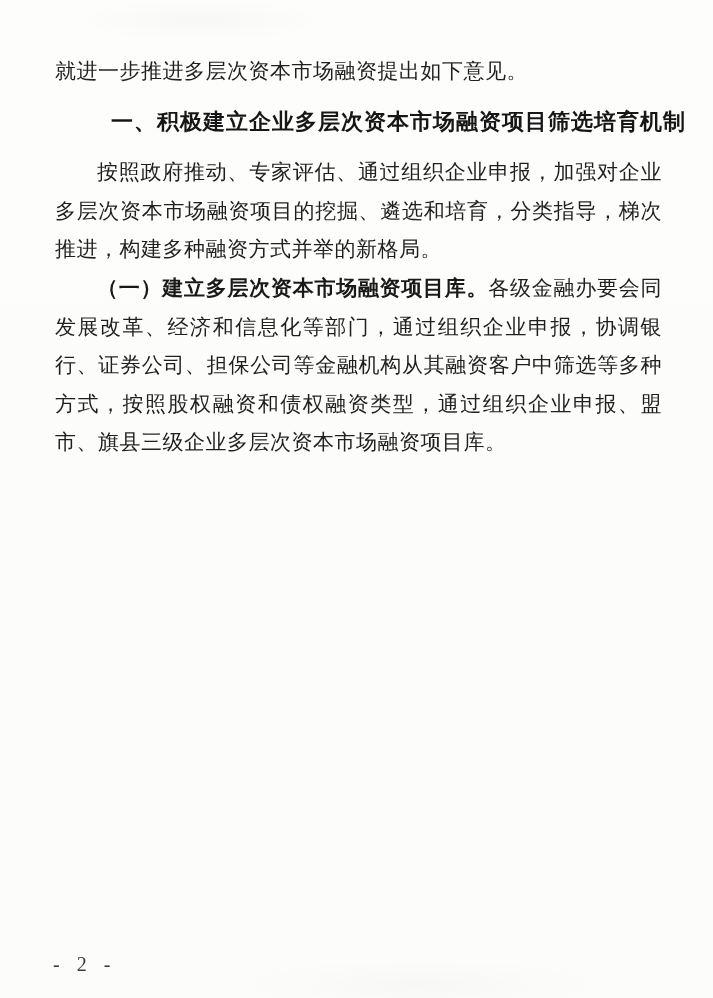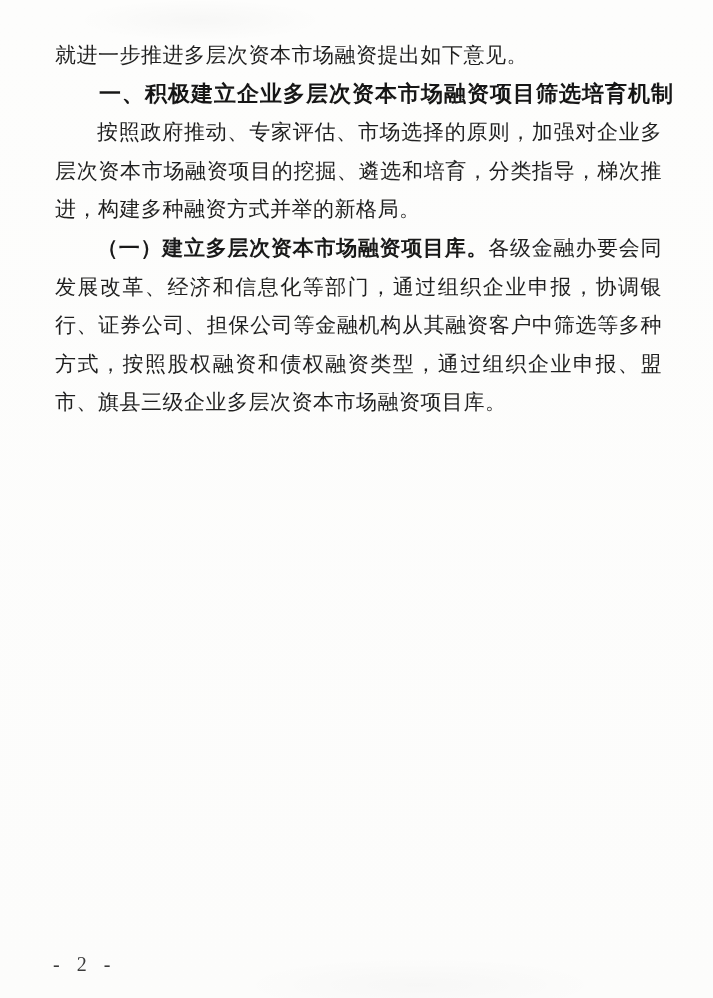--- a/index.html
+++ b/index.html
@@ -18,38 +18,38 @@
     height: 998px;
     background:
       radial-gradient(ellipse 180px 30px at 200px 20px, rgba(0,0,0,0.025), rgba(0,0,0,0) 70%),
       radial-gradient(ellipse 260px 40px at 420px 985px, rgba(0,0,0,0.02), rgba(0,0,0,0) 70%),
       linear-gradient(180deg, #fdfdfc 0%, #fcfcfb 100%);
     color: #1f1f1f;
   }
   .content {
     position: absolute;
     left: 55px;
-    top: 36px;
+    top: 52px;
     width: 607px;
   }
   .para {
     margin: 0;
     font-family: "Liberation Serif", "DejaVu Serif", serif;
     font-size: 21px;
     line-height: 38.6px;
     text-align: justify;
     text-justify: inter-ideograph;
     color: #1f1f1f;
     letter-spacing: 0.5px;
   }
   .indent {
     text-indent: 2em;
   }
   .heading {
-    margin: 0;
+    margin: 12px;
     font-family: "Liberation Sans", "DejaVu Sans", sans-serif;
     font-weight: 700;
     font-size: 22px;
     line-height: 38.6px;
     text-indent: 2em;
     letter-spacing: 1px;
     color: #161616;
     white-space: nowrap;
   }
   .lead {
@@ -70,21 +70,21 @@
 </head>
 <body>
 
 <div class="page">
   <div class="content">
 
     <p class="para">就进一步推进多层次资本市场融资提出如下意见。</p>
 
     <h2 class="heading">一、积极建立企业多层次资本市场融资项目筛选培育机制</h2>
 
-    <p class="para indent">按照政府推动、专家评估、市场选择的原则，加强对企业多层次资本市场融资项目的挖掘、遴选和培育，分类指导，梯次推进，构建多种融资方式并举的新格局。</p>
+    <p class="para indent">按照政府推动、专家评估、通过组织企业申报，加强对企业多层次资本市场融资项目的挖掘、遴选和培育，分类指导，梯次推进，构建多种融资方式并举的新格局。</p>
 
     <p class="para indent"><span class="lead">（一）建立多层次资本市场融资项目库。</span><span>各级金融办要会同发展改革、经济和信息化等部门，通过组织企业申报，协调银行、证券公司、担保公司等金融机构从其融资客户中筛选等多种方式，按照股权融资和债权融资类型，通过组织企业申报、盟市、旗县三级企业多层次资本市场融资项目库。</span></p>
 
 
 
   </div>
 
   <div class="page-number">- 2 -</div>
 </div>
 

